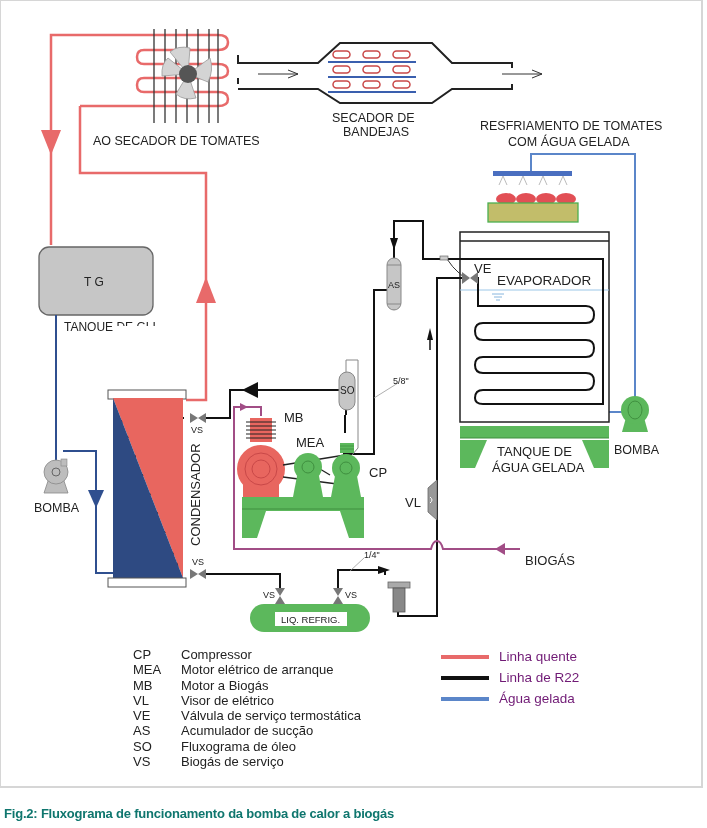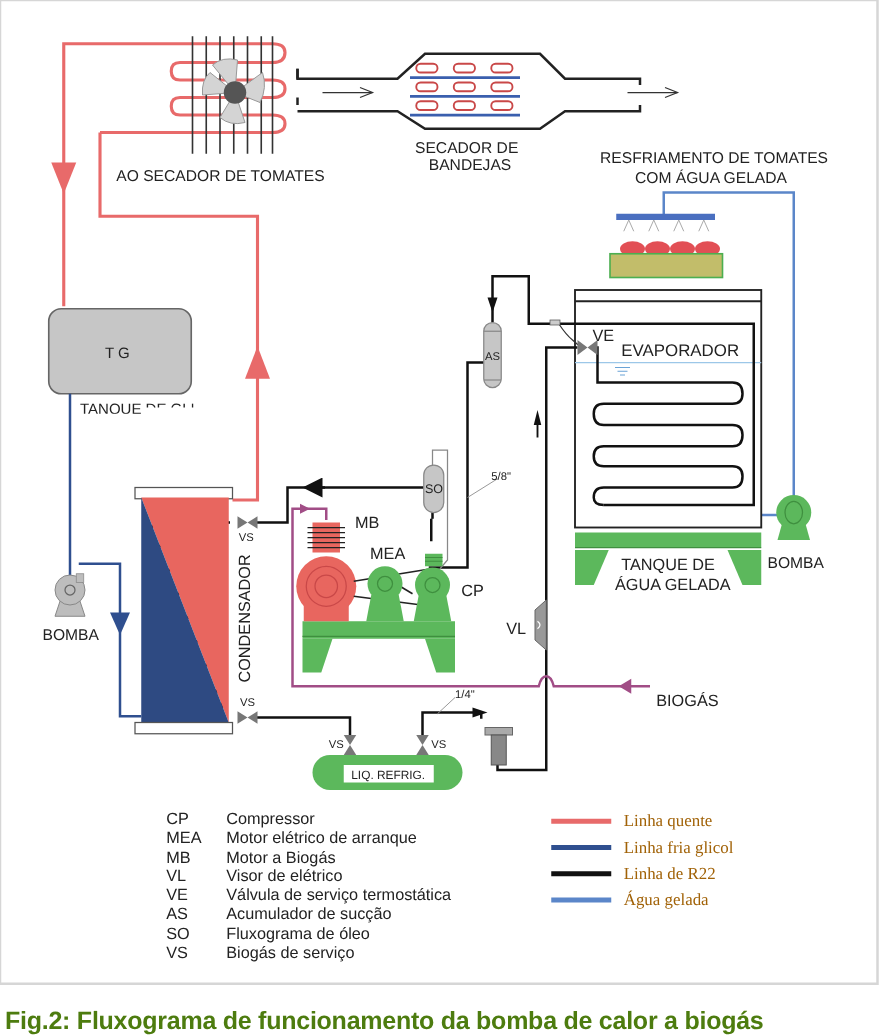--- a/index.html
+++ b/index.html
@@ -1,22 +1,22 @@
 <!DOCTYPE html>
 <html><head>
 <meta charset="utf-8">
 <style>
   html, body { margin: 0; padding: 0; background: #ffffff; }
   body { width: 707px; height: 828px; position: relative; overflow: hidden; font-family: "Liberation Sans", sans-serif; }
   #frame { position: absolute; left: 0; top: 0; width: 703px; height: 788px; border: 2px solid #d6d6d6; border-top-width: 1px; border-left-width: 1px; box-sizing: border-box; background: #fff; }
   #diagram { position: absolute; left: 0; top: 0; }
   .lbl { font-family: "Liberation Sans", sans-serif; fill: #222; }
-  #caption { position: absolute; left: 4px; top: 806px; font-family: "Liberation Sans", sans-serif; font-weight: bold; font-size: 20px; color: #4d7c0f; letter-spacing: -0.2px; }
+  #caption { position: absolute; left: 4px; top: 806px; font-family: "Liberation Sans", sans-serif; font-weight: bold; font-size: 13px; color: #0f766e; letter-spacing: -0.2px; }
   .legend-abbr { position: absolute; font-family: "Liberation Sans", sans-serif; font-size: 13px; color: #222; line-height: 15.3px; }
-  .lines-legend { position: absolute; font-family: Liberation Serif, serif; font-size: 13.5px; color: #a16207; }
+  .lines-legend { position: absolute; font-family: Liberation Sans, sans-serif; font-size: 13.5px; color: #701a75; }
   .lines-legend .row { display: flex; align-items: center; height: 21px; }
   .lines-legend .sw { width: 48px; height: 4px; margin-right: 10px; }
 </style>
 </head>
 <body>
 
 <div id="frame"></div>
 
 <svg id="diagram" width="707" height="800" viewBox="0 0 707 800" xmlns="http://www.w3.org/2000/svg">
   <defs>
@@ -343,24 +343,20 @@
       <span>Biogás de serviço</span>
     </div>
 </div>
 
 <div class="lines-legend" style="left:441px; top:646px;">
   <div class="row">
       <span class="sw" style="background:#e86a6a"></span>
       <span>Linha  quente</span>
     </div>
   <div class="row">
-      <span class="sw" style="background:#2f4f8f"></span>
-      <span>Linha  fria glicol</span>
-    </div>
-  <div class="row">
       <span class="sw" style="background:#111"></span>
       <span>Linha  de  R22</span>
     </div>
   <div class="row">
       <span class="sw" style="background:#5b86c9"></span>
       <span>Água  gelada</span>
     </div>
 </div>
 
 <div id="caption">Fig.2: Fluxograma de funcionamento da bomba de calor a biogás</div>

